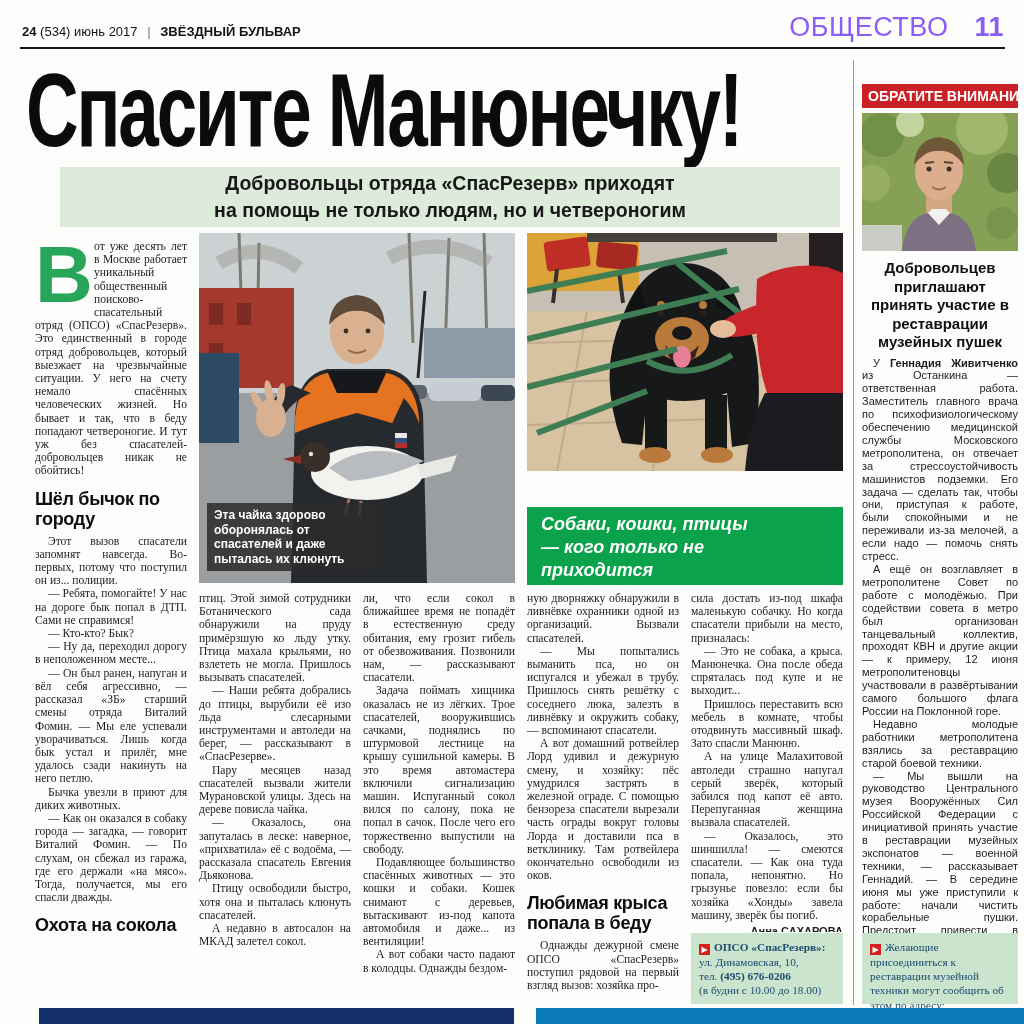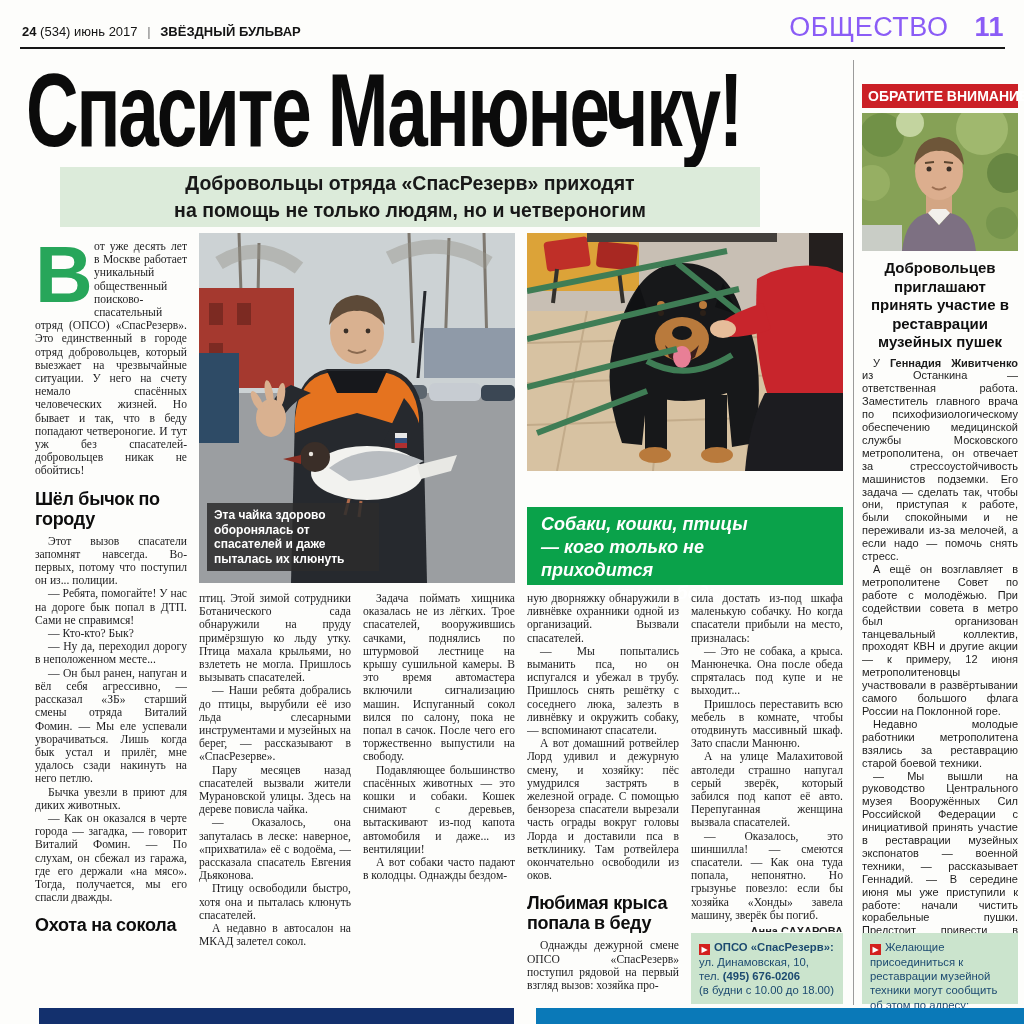--- a/index.html
+++ b/index.html
@@ -15,21 +15,21 @@
   .hdr-right{position:absolute;right:20px;top:12px;font-size:27px;color:#8b5cf6;letter-spacing:.5px;}
   .hdr-right b{font-weight:bold;margin-left:18px;}
   .hdr-rule{position:absolute;left:20px;top:47px;width:985px;height:2px;background:#161616;}
   
   .headline{
     position:absolute;left:26px;top:58px;font-size:104px;line-height:1;
     font-weight:800;letter-spacing:-3px;color:#0b0b0b;white-space:nowrap;
     transform:scaleX(.70);transform-origin:left top;
   }
   .subtitle{
-    position:absolute;left:60px;top:167px;width:700px;height:60px;background:#dcebda;
+    position:absolute;left:60px;top:167px;width:780px;height:60px;background:#dcebda;
     display:flex;flex-direction:column;justify-content:center;text-align:center;
     font-weight:bold;font-size:19.5px;line-height:27px;color:#181818;
   }
   
   .v-rule{position:absolute;left:853px;top:60px;width:1px;height:945px;background:#9b9b9b;}
   
   .col{
     position:absolute;top:592px;width:152px;height:414px;overflow:hidden;
     font-family:"Liberation Serif",serif;font-size:11.6px;line-height:13.2px;
     text-align:justify;color:#1c1c1e;
@@ -64,21 +64,21 @@
     font-size:12px;line-height:14.5px;color:#2c2c2c;margin-top:23px;
   }
   .quote-box{
     position:absolute;left:527px;top:507px;width:316px;height:78px;box-sizing:border-box;
     background:#0aa24a;color:#fff;font-weight:bold;font-style:italic;
     font-size:18px;line-height:23px;padding:6px 80px 6px 14px;
   }
   
   .green-box{
     position:absolute;background:#cbe4cd;box-sizing:border-box;
-    font-size:11.3px;line-height:14.2px;color:#1c4a70;padding:7px 8px;
+    font-size:11.3px;line-height:14.2px;color:#1c4a70;padding:7px 8px;font-family:Liberation Serif, serif;
   }
   .green-box b{font-weight:bold;}
   .gb-article{left:691px;top:933px;width:152px;height:71px;}
   .gb-sidebar{left:862px;top:933px;width:156px;height:71px;}
   .play-icon{
     display:inline-block;width:11px;height:11px;background:#d3201d;color:#fff;
     font-size:8px;line-height:11px;text-align:center;margin-right:4px;vertical-align:-1px;
     font-style:normal;
   }
   
@@ -229,32 +229,33 @@
 
 <div class="col col1">
     <div class="blk lead"><span class="dropcap">В</span>от уже десять лет в Москве работает уникальный общественный поисково-спасательный отряд (ОПСО) «СпасРезерв». Это единственный в городе отряд добровольцев, который выезжает на чрезвычайные ситуации. У него на счету немало спасённых человеческих жизней. Но бывает и так, что в беду попадают четвероногие. И тут уж без спасателей-добровольцев никак не обойтись!</div>
     <div class="blk heading">Шёл бычок по городу</div>
     <div class="blk para">Этот вызов спасатели запомнят навсегда. Во-первых, потому что поступил он из... полиции.</div>
     <div class="blk para">— Ребята, помогайте! У нас на дороге бык попал в ДТП. Сами не справимся!</div>
     <div class="blk para">— Кто-кто? Бык?</div>
     <div class="blk para">— Ну да, переходил дорогу в неположенном месте...</div>
     <div class="blk para">— Он был ранен, напуган и вёл себя агрессивно, — рассказал «ЗБ» старший смены отряда Виталий Фомин. — Мы еле успевали уворачиваться. Лишь когда бык устал и прилёг, мне удалось сзади накинуть на него петлю.</div>
     <div class="blk para">Бычка увезли в приют для диких животных.</div>
-    <div class="blk para">— Как он оказался в черте города — загадка, — говорит Виталий Фомин. — По слухам, он сбежал из гаража, где его держали «на мясо». Тогда, получается, мы его спасли дважды.</div>
+    <div class="blk para">— Как он оказался в собаку города — загадка, — говорит Виталий Фомин. — По слухам, он сбежал из гаража, где его держали «на мясо». Тогда, получается, мы его спасли дважды.</div>
     <div class="blk heading">Охота на сокола</div>
   </div>
 <div class="col col2">
     <div class="blk cont">птиц. Этой зимой сотрудники Ботанического сада обнаружили на пруду примёрзшую ко льду утку. Птица махала крыльями, но взлететь не могла. Пришлось вызывать спасателей.</div>
-    <div class="blk para">— Наши ребята добрались до птицы, вырубили её изо льда слесарными инструментами и музейных на берег, — рассказывают в «СпасРезерве».</div>
+    <div class="blk para">— Наши ребята добрались до птицы, вырубили её изо льда слесарными инструментами и автоледи на берег, — рассказывают в «СпасРезерве».</div>
     <div class="blk para">Пару месяцев назад спасателей вызвали жители Мурановской улицы. Здесь на дереве повисла чайка.</div>
     <div class="blk para">— Оказалось, она запуталась в леске: наверное, «прихватила» её с водоёма, — рассказала спасатель Евгения Дьяконова.</div>
     <div class="blk para">Птицу освободили быстро, хотя она и пыталась клюнуть спасателей.</div>
     <div class="blk para">А недавно в автосалон на МКАД залетел сокол.</div>
   </div>
 <div class="col col3">
+    <div class="blk cont">ли, что если сокол в ближайшее время не попадёт в естественную среду обитания, ему грозит гибель от обезвоживания. Позвонили нам, — рассказывают спасатели.</div>
     <div class="blk para">Задача поймать хищника оказалась не из лёгких. Трое спасателей, вооружившись сачками, поднялись по штурмовой лестнице на крышу сушильной камеры. В это время автомастера включили сигнализацию машин. Испуганный сокол вился по салону, пока не попал в сачок. После чего его торжественно выпустили на свободу.</div>
     <div class="blk para">Подавляющее большинство спасённых животных — это кошки и собаки. Кошек снимают с деревьев, вытаскивают из-под капота автомобиля и даже... из вентиляции!</div>
     <div class="blk para">А вот собаки часто падают в колодцы. Однажды бездом-</div>
   </div>
 <div class="col col4">
     <div class="blk cont">ную дворняжку обнаружили в ливнёвке охранники одной из организаций. Вызвали спасателей.</div>
     <div class="blk para">— Мы попытались выманить пса, но он испугался и убежал в трубу. Пришлось снять решётку с соседнего люка, залезть в ливнёвку и окружить собаку, — вспоминают спасатели.</div>
     <div class="blk para">А вот домашний ротвейлер Лорд удивил и дежурную смену, и хозяйку: пёс умудрился застрять в железной ограде. С помощью бензореза спасатели вырезали часть ограды вокруг головы Лорда и доставили пса в ветклинику. Там ротвейлера окончательно освободили из оков.</div>
     <div class="blk heading">Любимая крыса попала в беду</div>
     <div class="blk para">Однажды дежурной смене ОПСО «СпасРезерв» поступил рядовой на первый взгляд вызов: хозяйка про-</div>

